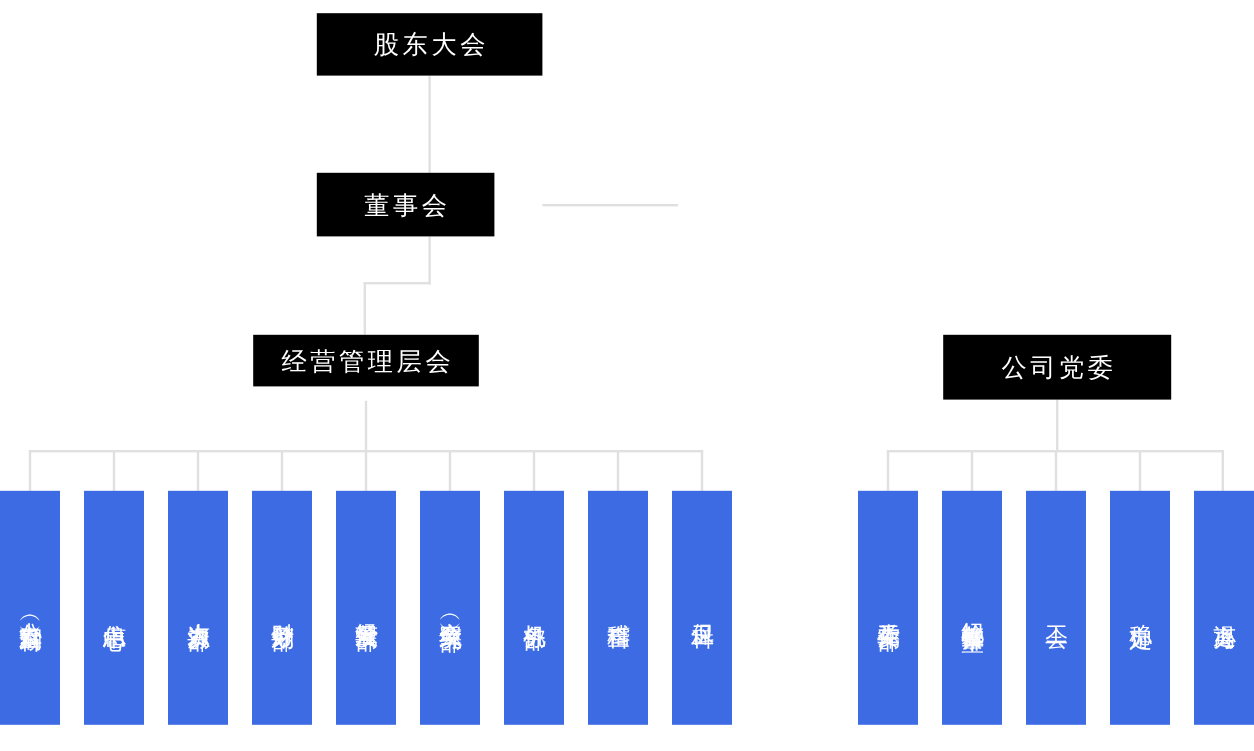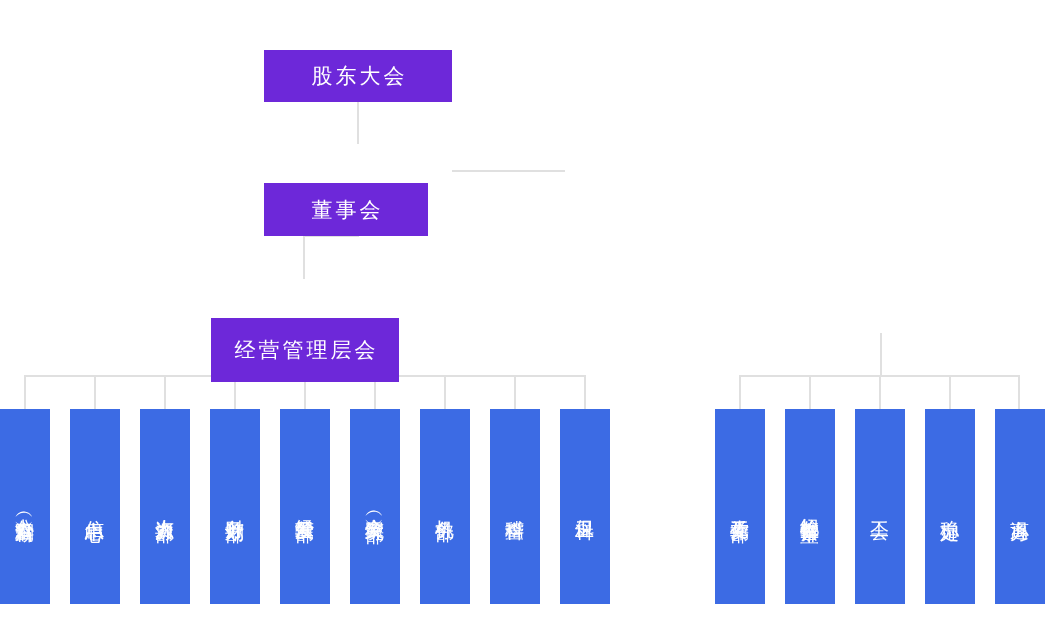--- a/index.html
+++ b/index.html
@@ -14,30 +14,29 @@
     height: 626px;
     background: #ffffff;
     overflow: hidden;
   }
   .line {
     position: absolute;
     background: #e0e0e0;
   }
   .node {
     position: absolute;
-    background: #6d28d9;
+    background: #000000;
     color: #ffffff;
     display: flex;
     align-items: center;
     justify-content: center;
     font-size: 21px;
     font-weight: 500;
     letter-spacing: 3px;
     text-indent: 3px;
-    margin-top: 39px;
   }
   .dept {
     position: absolute;
     width: 50px;
     height: 195px;
     top: 409px;
     background: #3c6be4;
     color: #ffffff;
     display: flex;
     align-items: center;
@@ -77,25 +76,28 @@
   <div class="line" style="left:739px; top:375px; width:281px; height:2px;"></div>
   <div class="line" style="left:739px; top:375px; width:2px;  height:34px;"></div>
   <div class="line" style="left:809px; top:375px; width:2px;  height:34px;"></div>
   <div class="line" style="left:879px; top:375px; width:2px;  height:34px;"></div>
   <div class="line" style="left:949px; top:375px; width:2px;  height:34px;"></div>
   <div class="line" style="left:1018px;top:375px; width:2px;  height:34px;"></div>
 
   <div class="node" style="left:264px; top:11px;  width:188px; height:52px;">
     <span>股东大会</span>
   </div>
-  <div class="node" style="left:264px; top:144px; width:164px; height:53px;">
+  <div class="node" style="left:264px; top:144px; width:148px; height:53px;">
     <span>董事会</span>
   </div>
-  <div class="node" style="left:211px; top:279px; width:188px; height:64px;">
+  <div class="node" style="left:211px; top:279px; width:188px; height:43px;">
     <span>经营管理层会</span>
+  </div>
+  <div class="node" style="left:786px; top:279px; width:190px; height:54px;">
+    <span>公司党委</span>
   </div>
 
   <div class="dept" style="left:0px;">
     <span class="vtext">办公室（后勤科）</span>
   </div>
   <div class="dept" style="left:70px;">
     <span class="vtext">信息中心</span>
   </div>
   <div class="dept" style="left:140px;">
     <span class="vtext">人力资源部</span>

